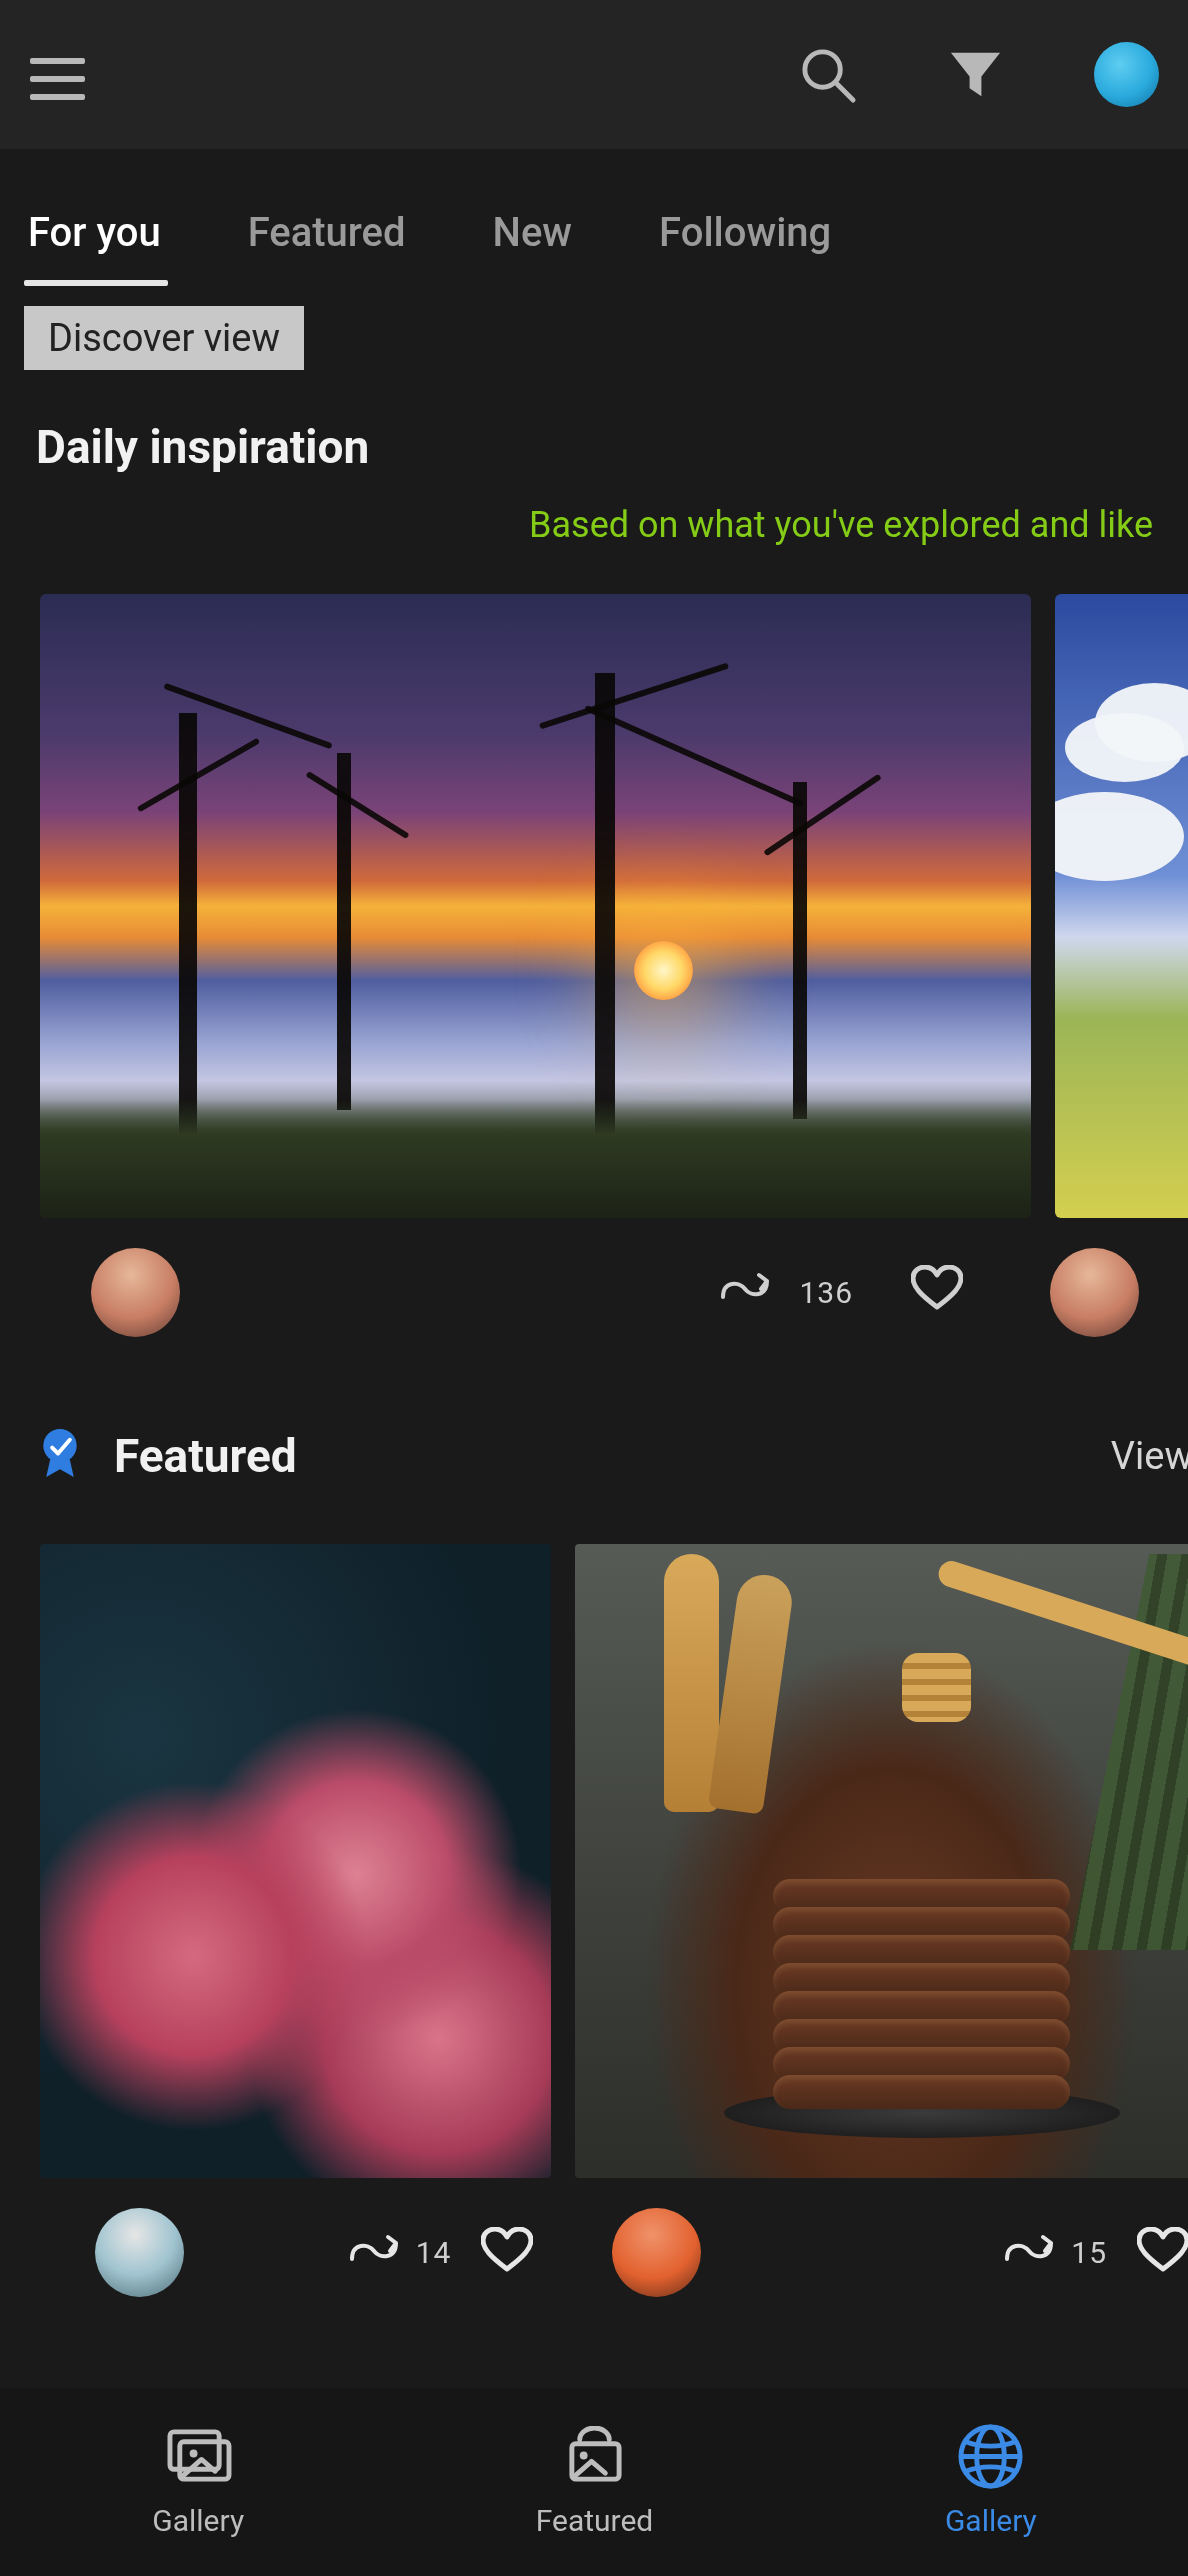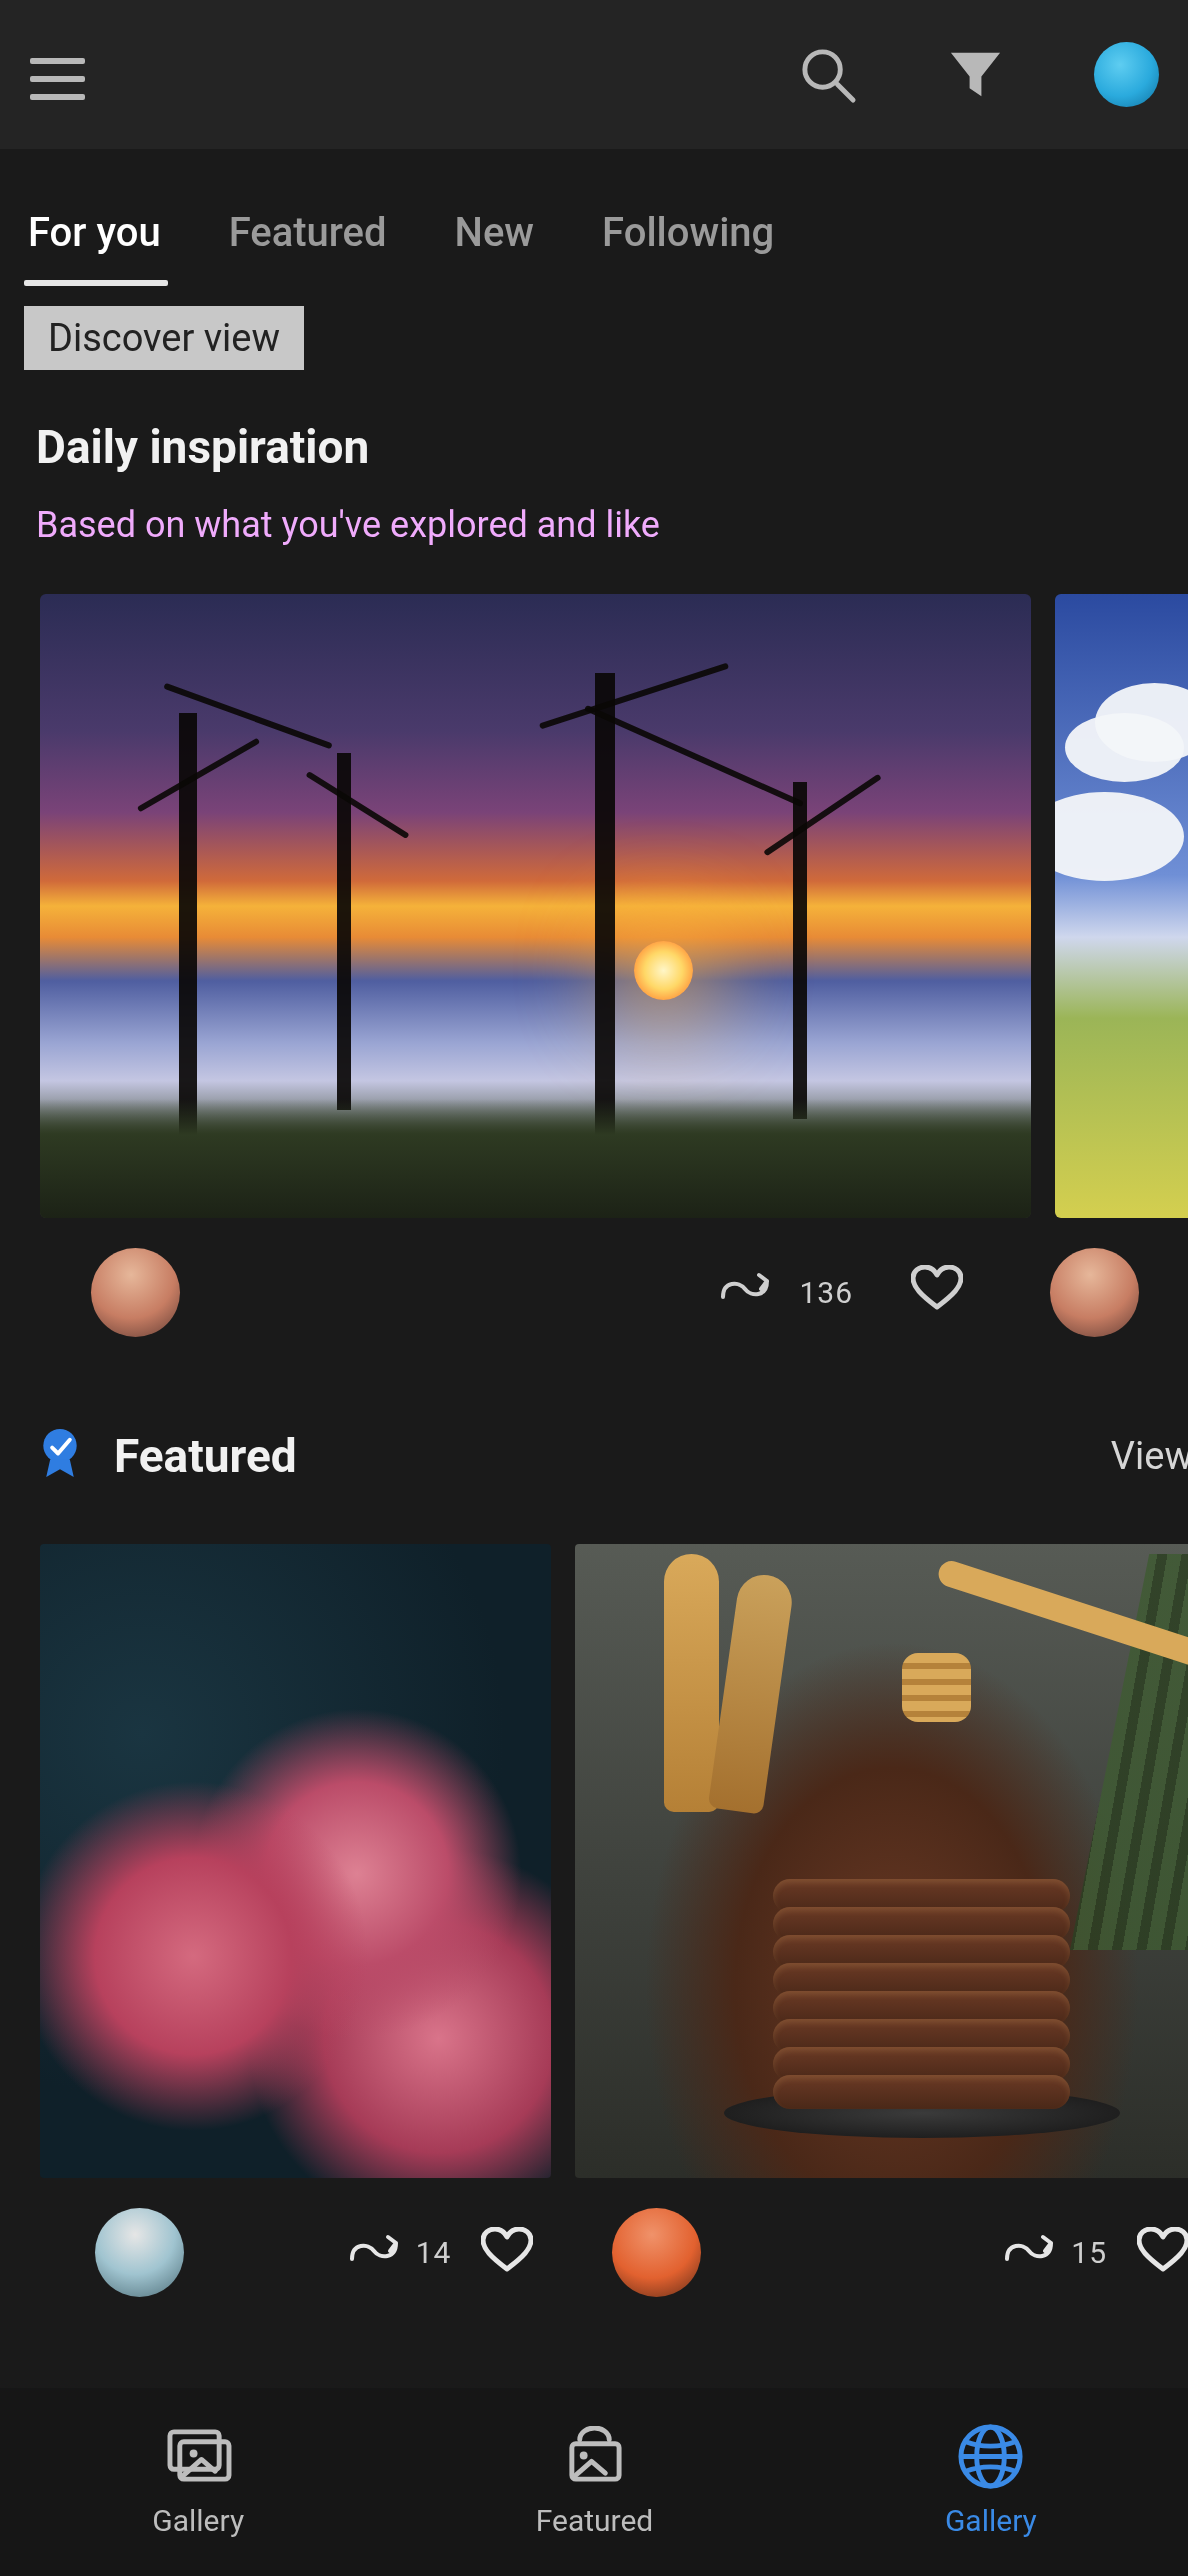--- a/index.html
+++ b/index.html
@@ -30,21 +30,21 @@
     .avatar-circle{
       width:65px;height:65px;border-radius:50%;
       background: radial-gradient(circle at 40% 35%, #5ecdf1 0%, #2aaadd 55%, #0f6f9e 100%);
       position:relative;
       overflow:hidden;
     }
     
     .tabs{
       display:flex;
       align-items:center;
-      gap:60px;
+      gap:79px;
       padding:50px 24px 0 24px;
       font-size:40px;
       color:#9a9a9a;
       font-weight:500;
     }
     .tab{ padding:10px 4px 24px 4px; cursor:pointer; white-space:nowrap;}
     .tab.active{ color:#ffffff; }
     .tab-underline{
       height:6px;width:144px;background:#e6e6e6;border-radius:2px;margin-left:24px;
     }
@@ -53,21 +53,21 @@
       display:inline-block;
       background:#c8c8c8;
       color:#222;
       font-size:38px;
       padding:10px 24px;
       margin:20px 0 0 24px;
     }
     
     .section-block{ padding:20px 36px 0 36px; }
     .h-title{ font-size:46px; font-weight:700; color:#f1f1f1; margin-top:30px;}
-    .h-sub{ font-size:36px; color:#f0abfc; margin-top:30px; }
+    .h-sub{ font-size:36px; color:#84cc16; margin-top:30px;text-align:right; }
     
     .inspiration-row{
       margin-top:48px;
       height:624px;
       position:relative;
       display:flex;
       gap:24px;
       padding-left:40px;
       overflow:hidden;
     }

